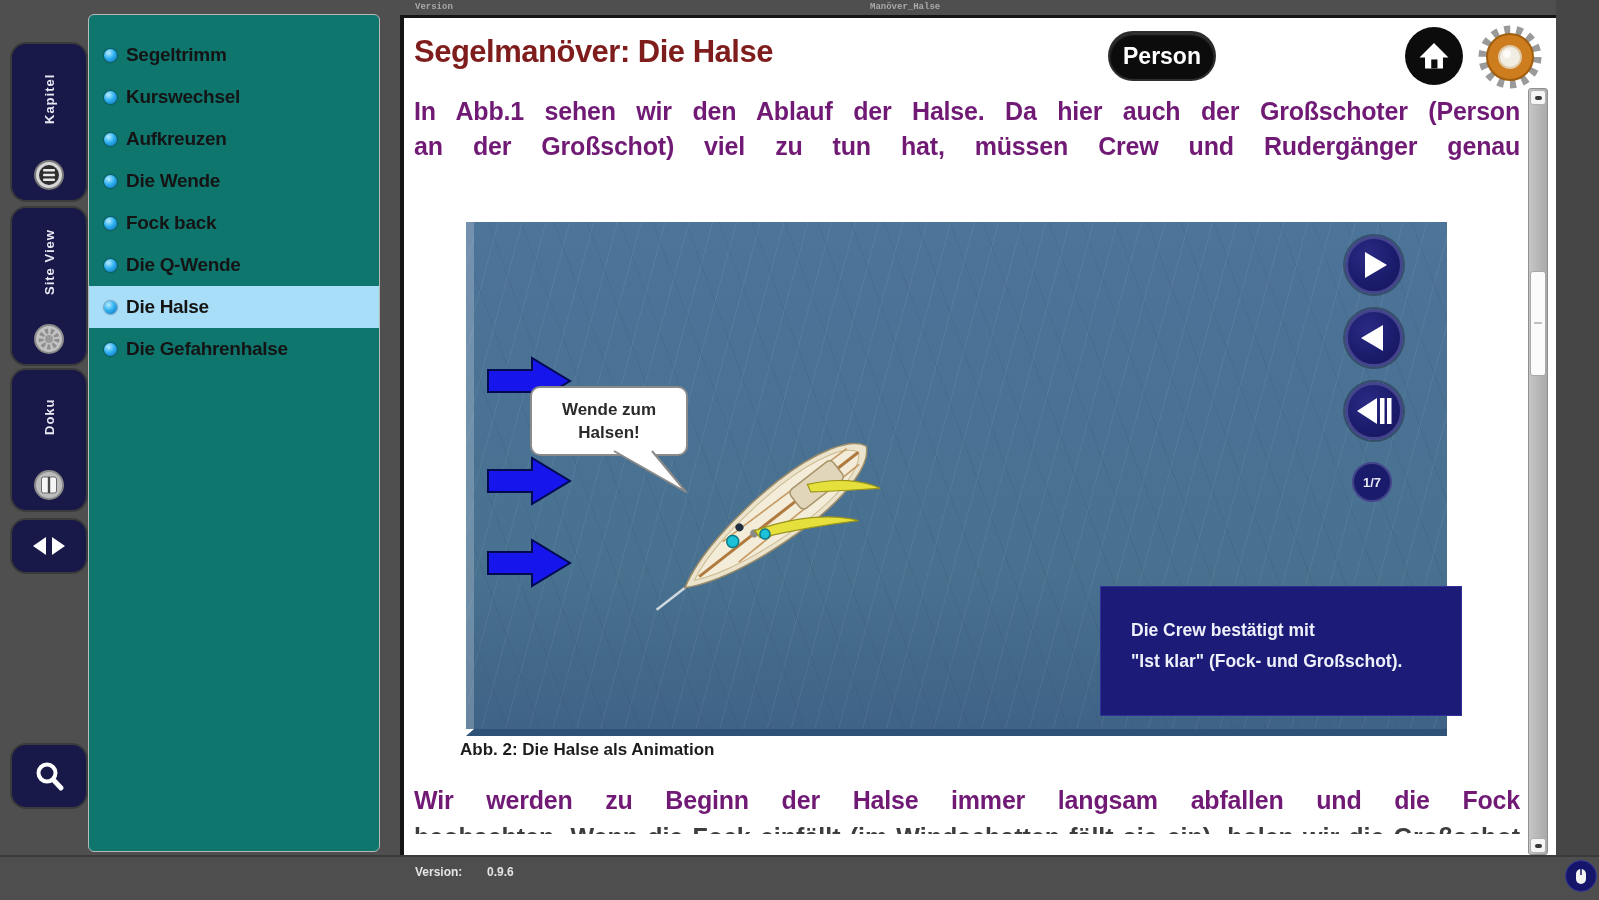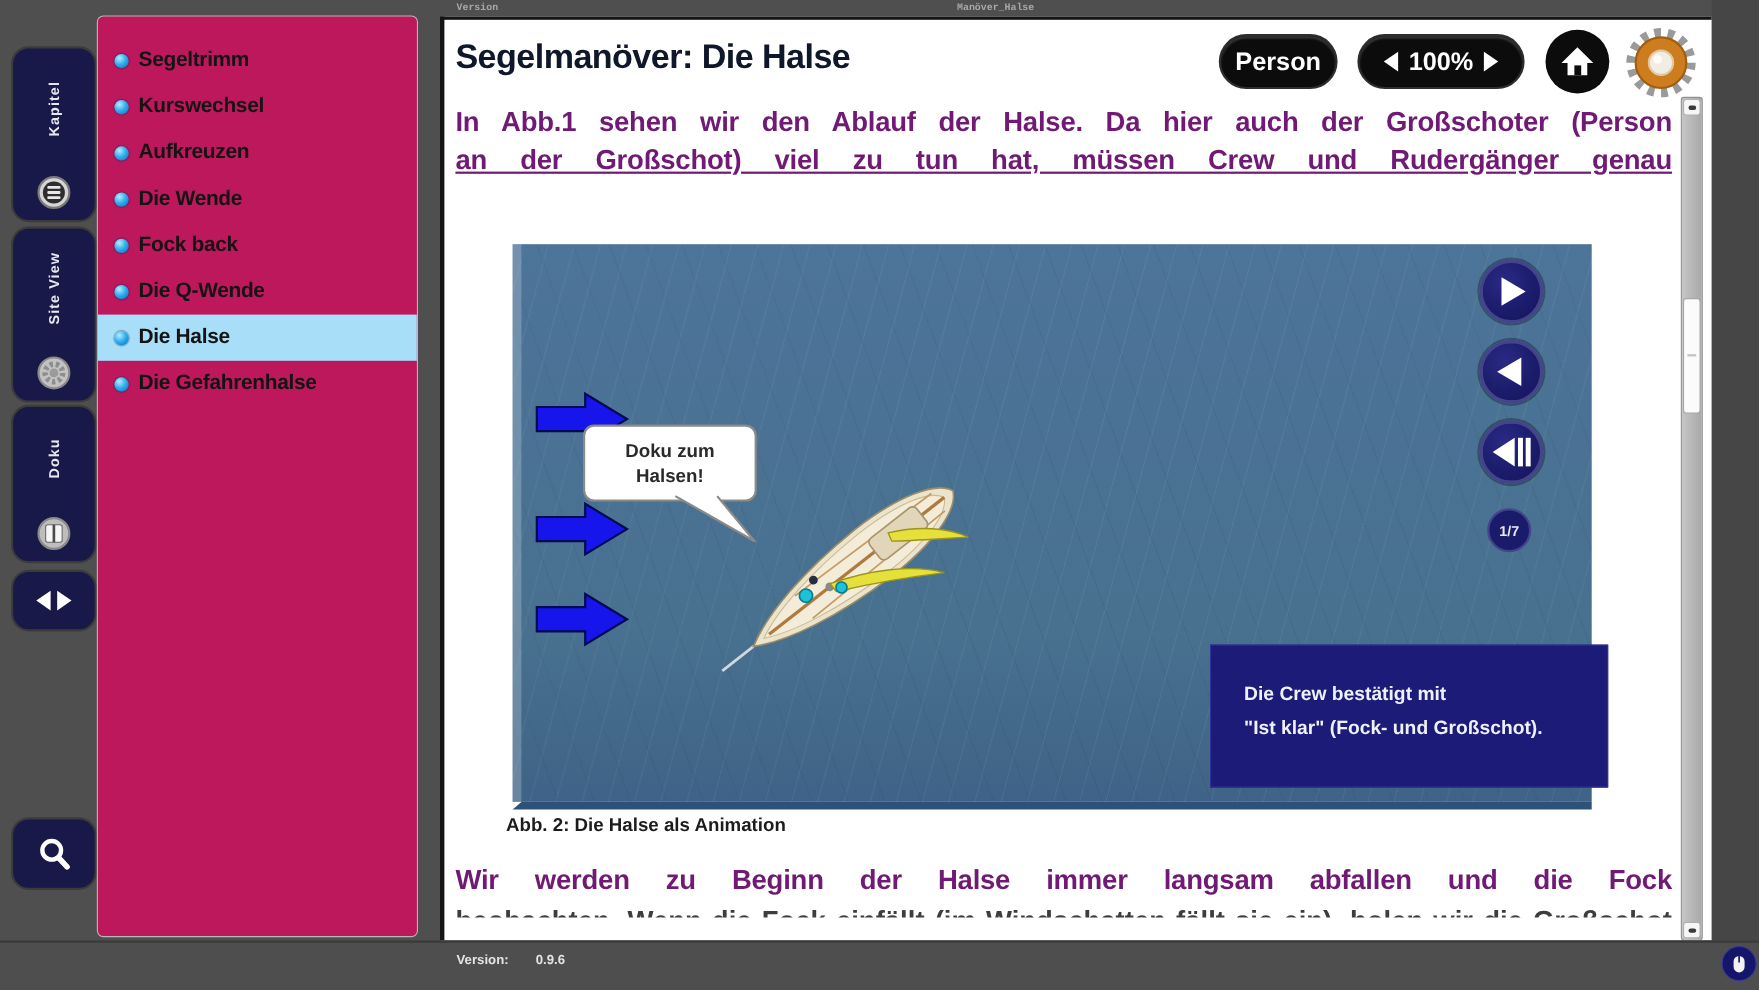--- a/index.html
+++ b/index.html
@@ -13,32 +13,32 @@
   .railtab { position:absolute; left:12px; width:74px; background:#181849; border-radius:14px;
              display:flex; flex-direction:column; align-items:center; justify-content:flex-end;
              box-shadow:0 0 0 2px rgba(0,0,0,0.25); cursor:pointer; }
   .railtab .vlabel { flex:1; display:flex; align-items:center; justify-content:center;
              writing-mode:vertical-rl; transform:rotate(180deg);
              color:#e8e8f2; font-size:13px; font-weight:bold; letter-spacing:1px; padding:10px 0 4px 0;}
   .railtab .icn { margin-bottom:9px; }
 
   
   .sidebar { position:absolute; left:88px; top:14px; width:292px; height:838px;
-             background:#be185d; border:1px solid #b8b8b8; border-radius:6px; padding-top:19px; overflow:hidden;}
+             background:#0f766e; border:1px solid #b8b8b8; border-radius:6px; padding-top:19px; overflow:hidden;}
   .navitem { height:42px; display:flex; align-items:center; padding-left:15px; cursor:pointer; }
   .navitem.active { background:#a9def9; }
   .bullet { width:13px; height:13px; border-radius:50%; margin-right:9px; flex:none;
             background:radial-gradient(circle at 35% 30%, #b8ecff 0%, #30b2f2 45%, #0b66b0 100%);
             box-shadow:0 0 1px 1px rgba(0,40,80,0.35); }
   .navitem span.lbl { font-size:19px; font-weight:bold; color:#141414; letter-spacing:-0.3px; }
 
   
   .content { position:absolute; left:400px; top:15px; width:1156px; height:840px;
              background:#ffffff; border-left:4px solid #151515; border-top:3px solid #151515; }
-  .title { position:absolute; left:10px; top:16px; font-size:31px; font-weight:bold; color:#0f172a; letter-spacing:-0.5px;}
+  .title { position:absolute; left:10px; top:16px; font-size:31px; font-weight:bold; color:#7f1d1d; letter-spacing:-0.5px;}
 
   .pill { position:absolute; height:50px; background:#0c0c0c; border:2px solid #2e2e2e; border-radius:27px;
           display:flex; align-items:center; justify-content:center; color:#ffffff;
           font-size:23px; font-weight:bold; cursor:pointer; box-shadow:inset 0 2px 2px rgba(255,255,255,0.18);}
   .wissen { left:704px; top:13px; width:108px; }
   .zoomctl { left:830px; top:13px; width:152px; gap:10px; }
   .tri-l { width:0; height:0; border-top:9px solid transparent; border-bottom:9px solid transparent; border-right:13px solid #fff; cursor:pointer;}
   .tri-r { width:0; height:0; border-top:9px solid transparent; border-bottom:9px solid transparent; border-left:13px solid #fff; cursor:pointer;}
   .homebtn { position:absolute; left:1001px; top:9px; width:58px; height:58px; background:#0c0c0c;
              border-radius:50%; display:flex; align-items:center; justify-content:center; cursor:pointer;}
@@ -185,59 +185,54 @@
 </div>
 
 <div class="rightcol"></div>
 
 <div class="content">
 
   <div class="title">Segelmanöver: Die Halse</div>
 
   <div class="pill wissen">Person</div>
 
-  <div class="pill zoomctl">
-    <span class="tri-l"></span>
-    <span>100%</span>
-    <span class="tri-r"></span>
-  </div>
 
   <div class="homebtn">
     <svg width="40" height="40" viewBox="0 0 58 58">
       <path d="M29 10 L8 31 H16 V47 H42 V31 H50 Z" fill="#ffffff"></path>
       <rect x="25" y="34" width="9" height="13" fill="#0c0c0c"></rect>
     </svg>
   </div>
 
   <div class="gearbtn">
     <svg width="68" height="68" viewBox="0 0 68 68">
       <circle cx="34" cy="34" r="27" fill="none" stroke="#9a9a9a" stroke-width="9" stroke-dasharray="6 6.1"></circle>
       <circle cx="34" cy="34" r="23" fill="#cd7c1e" stroke="#a05e10" stroke-width="2"></circle>
       <circle cx="34" cy="34" r="11" fill="#f2ede2" stroke="#e0c9a6" stroke-width="2"></circle>
       <circle cx="31" cy="31" r="4" fill="#ffffff" opacity="0.8"></circle>
     </svg>
   </div>
 
   <div class="para p1 just">In Abb.1 sehen wir den Ablauf der Halse. Da hier auch der Großschoter (Person</div>
-  <div class="para just" style="top:111px;text-decoration:underline;">an der Großschot) viel zu tun hat, müssen Crew und Rudergänger genau</div>
+  <div class="para just" style="top:111px;">an der Großschot) viel zu tun hat, müssen Crew und Rudergänger genau</div>
 
   <div class="stage">
 
     <svg class="windarrow" style="top:133px;" viewBox="0 0 86 52">
       <polygon points="2,15 46,15 46,3 84,26 46,49 46,37 2,37" fill="#1515ec" stroke="#000a50" stroke-width="2"></polygon>
     </svg>
     <svg class="windarrow" style="top:233px;" viewBox="0 0 86 52">
       <polygon points="2,15 46,15 46,3 84,26 46,49 46,37 2,37" fill="#1515ec" stroke="#000a50" stroke-width="2"></polygon>
     </svg>
     <svg class="windarrow" style="top:315px;" viewBox="0 0 86 52">
       <polygon points="2,15 46,15 46,3 84,26 46,49 46,37 2,37" fill="#1515ec" stroke="#000a50" stroke-width="2"></polygon>
     </svg>
 
     <div class="bubble">
-      <div>Doku zum</div>
+      <div>Wende zum</div>
       <div>Halsen!</div>
     </div>
 
     <svg class="scene" viewBox="0 0 981 514">
 
       <path d="M140,229 L212,270 L178,229" fill="#ffffff" stroke="#8a8a8a" stroke-width="2" stroke-linejoin="round"></path>
 
       <g transform="translate(304,293) rotate(-38)">
         <line x1="-118" y1="0" x2="-154" y2="0" stroke="#cfd8dc" stroke-width="2.5"></line>
         <path d="M-118,0 C-90,-16 -40,-26 20,-27 C70,-27 105,-16 112,0 C105,16 70,27 20,27 C-40,26 -90,16 -118,0 Z" fill="#ece3cc" stroke="#9c8c68" stroke-width="1.5"></path>

